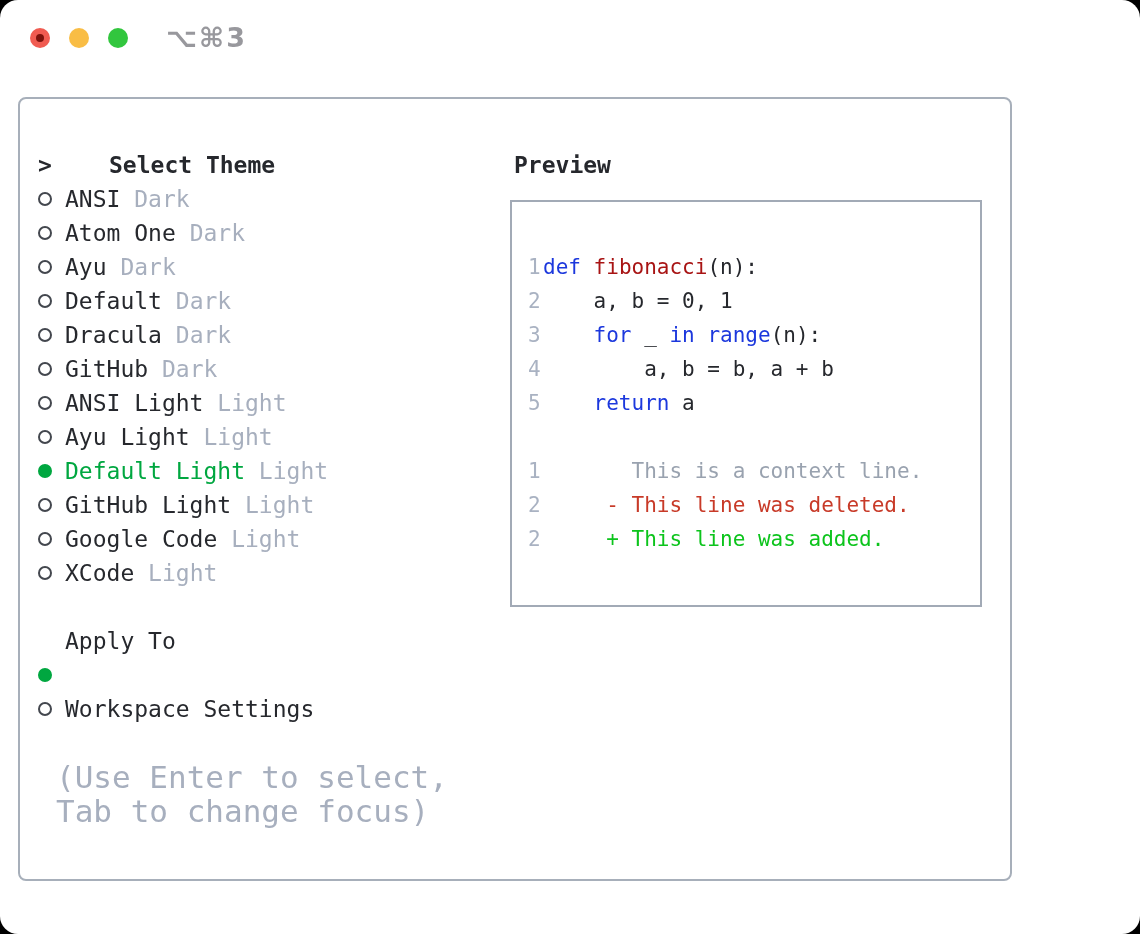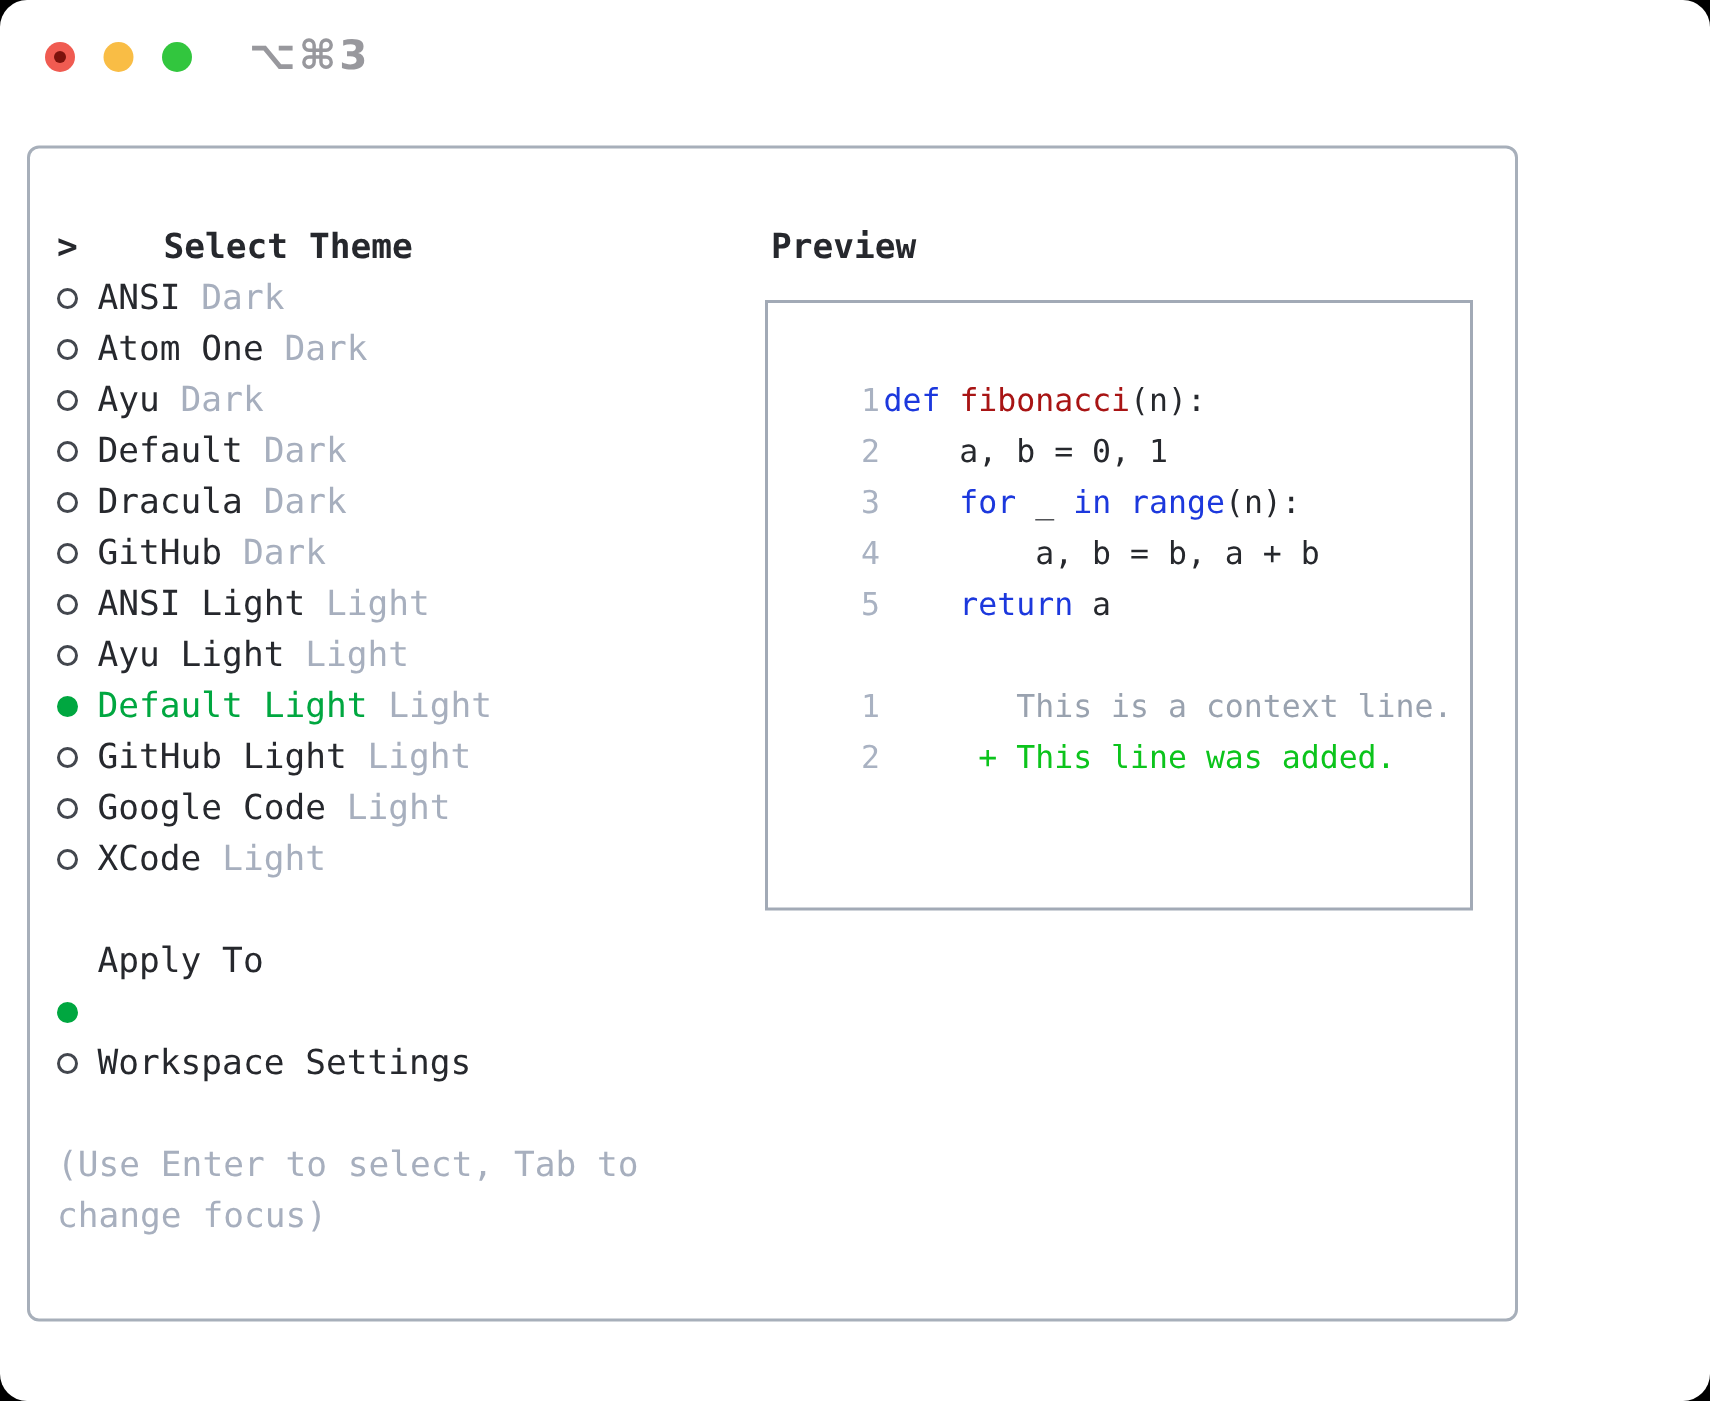--- a/index.html
+++ b/index.html
@@ -40,31 +40,31 @@
   .prompt{font-weight:bold;color:var(--text);font-size:23px;}
   .theader{font-weight:bold;margin-left:44px;}
   .radio{
     box-sizing:border-box;width:14px;height:14px;border-radius:50%;
     border:2px solid #43474e;background:transparent;
   }
   .trow.selected .radio{background:var(--selection_green);border-color:var(--selection_green);}
   .trow.selected .tlabel{color:var(--selection_green);}
   .tvariant{color:var(--dim);margin-left:1ch;}
   .spacer{height:34px;}
-  .hint{font-size:23px;line-height:34px;color:var(--dim);width:440px;}
+  .hint{font-size:31px;line-height:34px;color:var(--dim);width:440px;margin-left:18px;}
   
   .preview-title{
     position:absolute;left:474px;top:49px;height:34px;line-height:34px;
     font-size:23px;font-weight:bold;color:var(--text);margin-left:20px;
   }
   .preview-box{
     position:absolute;left:490px;top:101px;width:468px;height:403px;
     border:2px solid var(--box_border);background:#ffffff;box-sizing:content-box;
   }
-  #code-lines{padding:48px 0 0 16px;margin-left:46px;}
+  #code-lines{padding:48px 0 0 16px;}
   .cline{height:34px;line-height:34px;font-size:21px;white-space:pre;}
   .lnum{display:inline-block;width:15px;color:var(--line_number);}
   .tk-plain{color:var(--text);}
   .tk-kw{color:var(--keyword);}
   .tk-fn{color:var(--function_name);}
   .tk-ctx{color:var(--context);}
   .tk-del{color:var(--diff_deleted);}
   .tk-add{color:var(--diff_added);}
 </style>
 </head>
@@ -199,18 +199,19 @@
     <div class="preview-title">Preview</div>
     <div class="preview-box">
       <div id="code-lines">
           <div class="cline"><span class="lnum">1</span><span class="ccontent"><span class="tk-kw">def</span><span class="tk-plain"> </span><span class="tk-fn">fibonacci</span><span class="tk-plain">(n):</span></span></div>
           <div class="cline"><span class="lnum">2</span><span class="ccontent"><span class="tk-plain">    a, b = 0, 1</span></span></div>
           <div class="cline"><span class="lnum">3</span><span class="ccontent"><span class="tk-plain">    </span><span class="tk-kw">for</span><span class="tk-plain"> _ </span><span class="tk-kw">in</span><span class="tk-plain"> </span><span class="tk-kw">range</span><span class="tk-plain">(n):</span></span></div>
           <div class="cline"><span class="lnum">4</span><span class="ccontent"><span class="tk-plain">        a, b = b, a + b</span></span></div>
           <div class="cline"><span class="lnum">5</span><span class="ccontent"><span class="tk-plain">    </span><span class="tk-kw">return</span><span class="tk-plain"> a</span></span></div>
           <div class="cline"><span class="lnum"></span><span class="ccontent"></span></div>
           <div class="cline"><span class="lnum">1</span><span class="ccontent"><span class="tk-ctx">       This is a context line.</span></span></div>
+          <div class="cline"><span class="lnum">2</span><span class="ccontent"><span class="tk-plain">     </span><span class="tk-del">- This line was deleted.</span></span></div>
           <div class="cline"><span class="lnum">2</span><span class="ccontent"><span class="tk-plain">     </span><span class="tk-add">+ This line was added.</span></span></div>
         </div>
     </div>
 
   </div>
 </div>
 
 </body></html>

